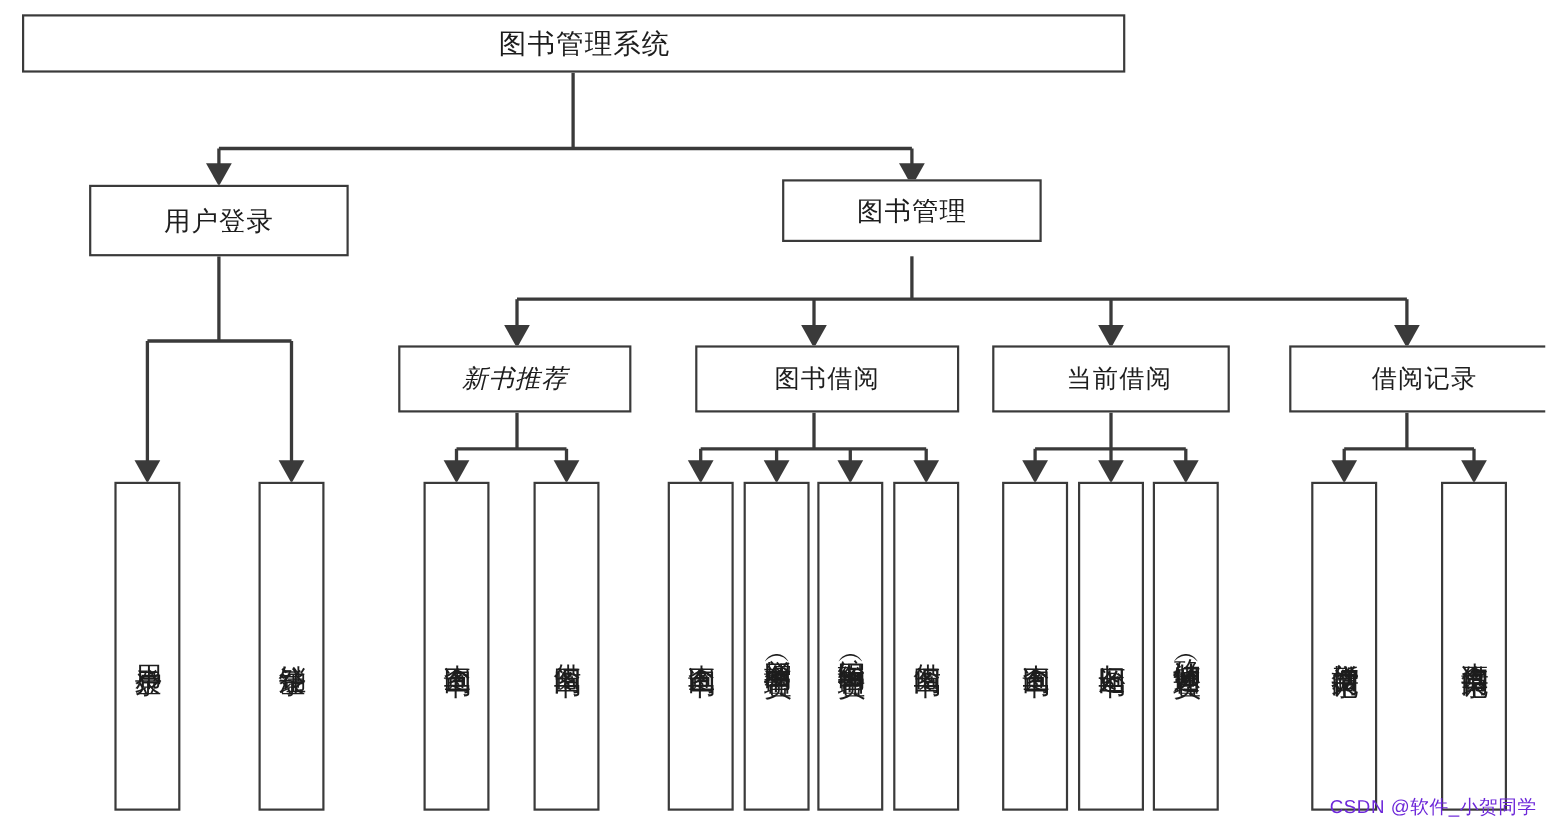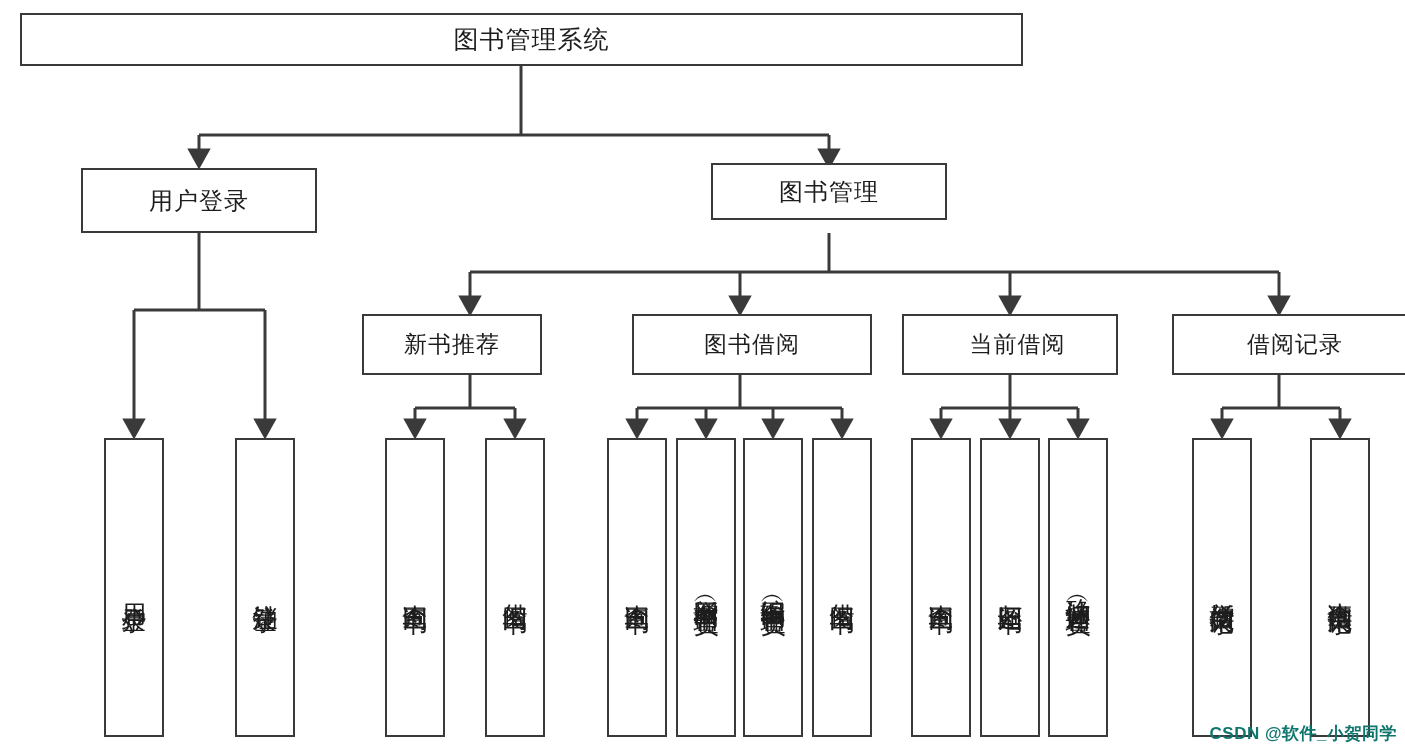--- a/index.html
+++ b/index.html
@@ -54,25 +54,24 @@
     line-height:1.16;
     letter-spacing:2px;
     white-space:nowrap;
     color:#1d1d1d;
   }
   .watermark{
     position:absolute;
     right:8px;
     bottom:2px;
     font-size:17px;
-    color:#0f766e;
+    color:#6d28d9;
     letter-spacing:0.5px;
     white-space:nowrap;
     user-select:none;
-    font-weight:bold;
   }
 </style>
 </head>
 <body>
 
 <div id="stage">
 
   <svg class="wires" viewBox="0 0 1405 747">
     <defs>
       <marker id="arrowhead" markerWidth="9" markerHeight="9" refX="3.2" refY="4.5" orient="auto" markerUnits="strokeWidth">
@@ -127,21 +126,21 @@
     <span>图书管理系统</span>
   </div>
 
   <div class="node tier2" style="left:81px;top:168px;width:236px;height:65px;">
     <span>用户登录</span>
   </div>
   <div class="node tier2" style="left:711px;top:163px;width:236px;height:57px;">
     <span>图书管理</span>
   </div>
 
-  <div class="node tier3" style="left:362px;top:314px;width:180px;height:61px;">
+  <div class="node tier3" style="left:362px;top:314px;width:212px;height:61px;font-style:italic;">
     <span>新书推荐</span>
   </div>
   <div class="node tier3" style="left:632px;top:314px;width:240px;height:61px;">
     <span>图书借阅</span>
   </div>
   <div class="node tier3" style="left:902px;top:314px;width:216px;height:61px;padding-left:15px;">
     <span>当前借阅</span>
   </div>
   <div class="node tier3" style="left:1172px;top:314px;width:246px;height:61px;">
     <span>借阅记录</span>

